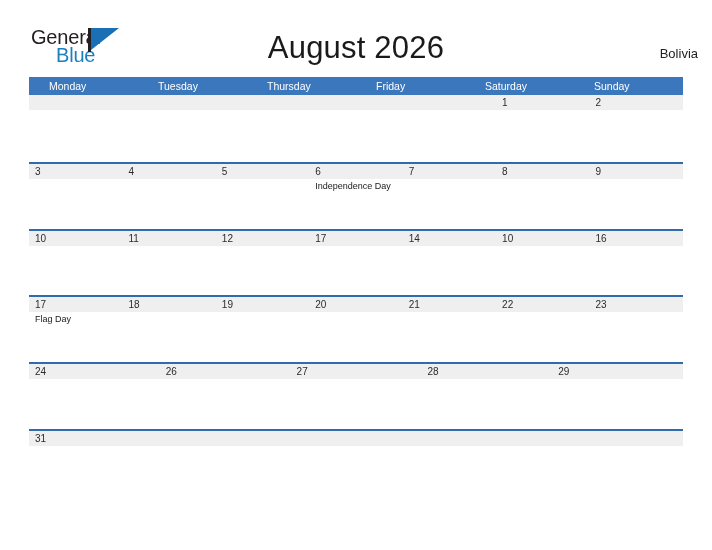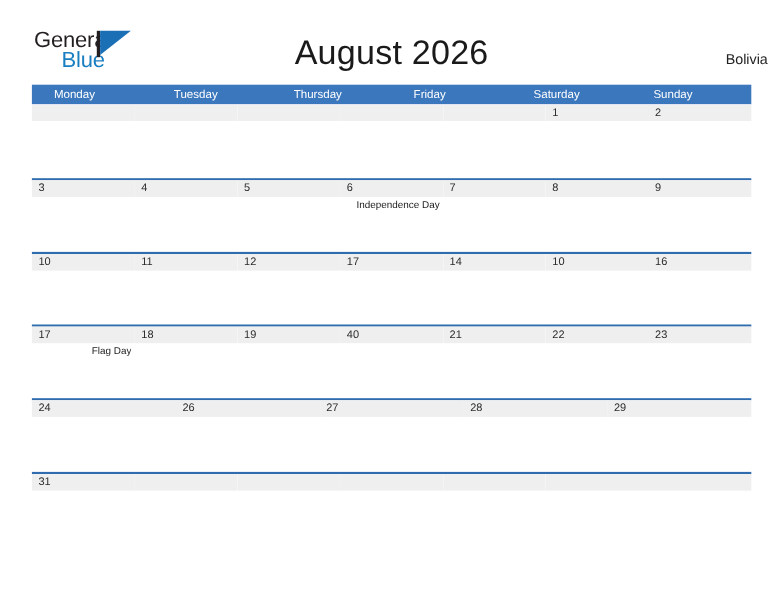--- a/index.html
+++ b/index.html
@@ -166,21 +166,20 @@
     line-height: 15px;
     font-size: 10px;
     color: #2b2b2b;
     font-family: "Liberation Sans", sans-serif;
   }
   .day-events {
     position: absolute;
     left: 6px;
     top: 16px;
     right: 3px;
-    text-align: right;
   }
   .event {
     font-size: 9px;
     line-height: 12px;
     color: #1a1a1a;
     font-family: "Liberation Sans", sans-serif;
     white-space: nowrap;
     overflow: hidden;
   }
   .day-cell.empty .day-band {
@@ -323,21 +322,21 @@
           <div class="day-cell">
             <div class="day-band"></div>
             <div class="day-num">18</div>
           </div>
           <div class="day-cell">
             <div class="day-band"></div>
             <div class="day-num">19</div>
           </div>
           <div class="day-cell">
             <div class="day-band"></div>
-            <div class="day-num">40</div>
+            <div class="day-num">20</div>
           </div>
           <div class="day-cell">
             <div class="day-band"></div>
             <div class="day-num">21</div>
           </div>
           <div class="day-cell">
             <div class="day-band"></div>
             <div class="day-num">22</div>
           </div>
           <div class="day-cell">

